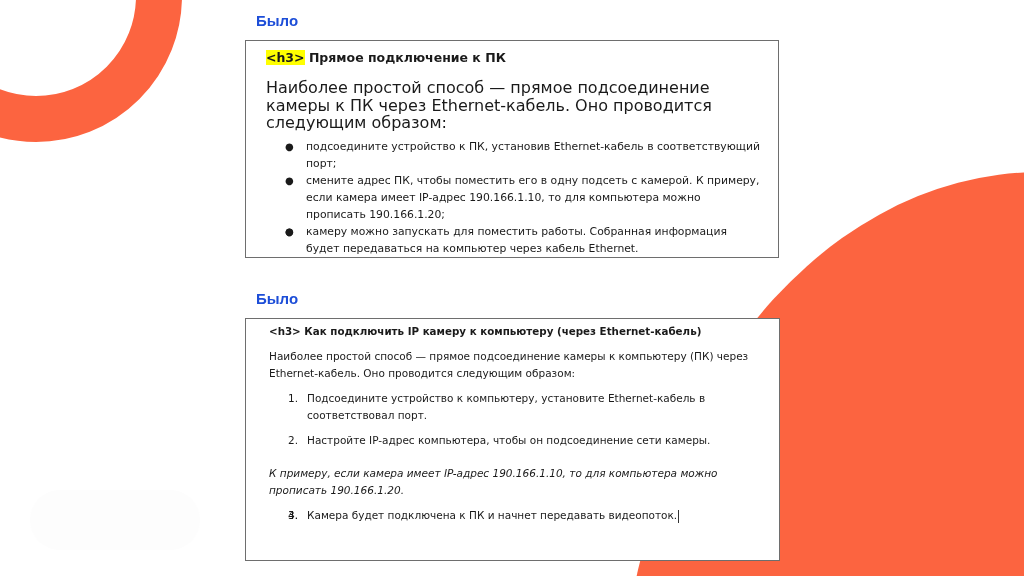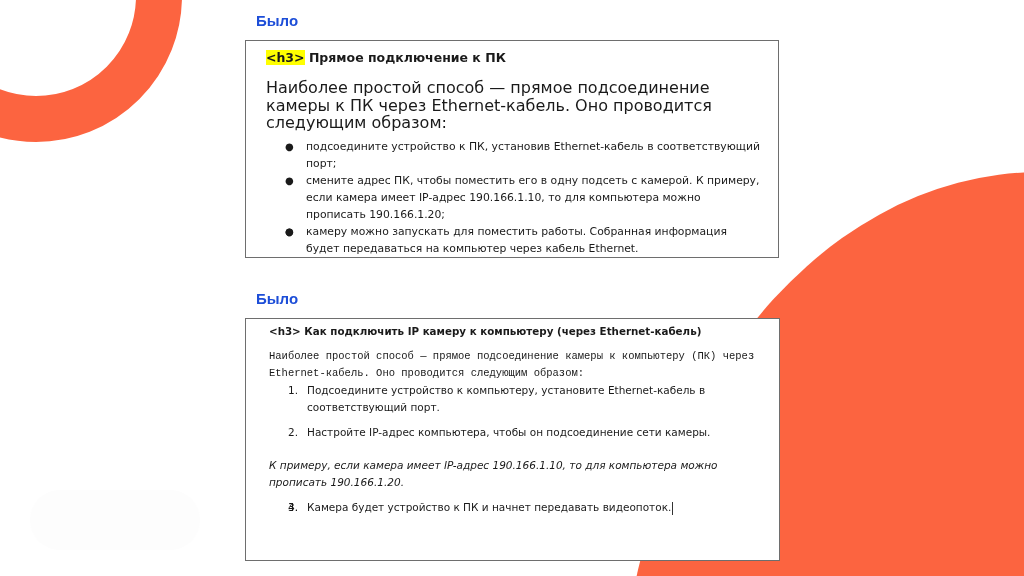--- a/index.html
+++ b/index.html
@@ -108,22 +108,21 @@
   }
   .h3-after {
     font-size: 10.3px;
     font-weight: bold;
     margin: 0 0 9px 0;
     line-height: 15px;
   }
   .box-after .para {
     font-size: 10.5px;
     line-height: 17px;
-    margin: 0 0 0 0;
-    font-family: Liberation Mono, monospace;
+    margin: 0 0 8px 0;
   }
   ol.steps {
     margin: 0;
     padding: 0 0 0 38px;
     list-style: none;
   }
   ol.steps li {
     font-size: 10.5px;
     line-height: 17px;
     position: relative;
@@ -171,21 +170,21 @@
     <li><span class="bullet">●</span><span>камеру можно запускать для поместить работы. Собранная информация будет передаваться на компьютер через кабель Ethernet.</span></li>
   </ul>
 </div>
 
 <div class="section-label label-after">Было</div>
 
 <div class="doc-box box-after">
   <div class="h3-after">&lt;h3&gt; Как подключить IP камеру к компьютеру (через Ethernet-кабель)</div>
   <p class="para">Наиболее простой способ — прямое подсоединение камеры к компьютеру (ПК) через Ethernet-кабель. Оно проводится следующим образом:</p>
   <ol class="steps">
-    <li><span class="num">1.</span><span>Подсоедините устройство к компьютеру, установите Ethernet-кабель в соответствующий порт.</span></li>
+    <li><span class="num">1.</span><span>Подсоедините устройство к компьютеру, установите Ethernet-кабель в соответствовал порт.</span></li>
     <li><span class="num">2.</span><span>Настройте IP-адрес компьютера, чтобы он подсоединение сети камеры.</span></li>
   </ol>
   <p class="italic-note">К примеру, если камера имеет IP-адрес 190.166.1.10, то для компьютера можно прописать 190.166.1.20.</p>
   <ol class="steps">
     <li><span class="num">3.</span></li>
-    <li><span class="num">4.</span><span>Камера будет устройство к ПК и начнет передавать видеопоток.</span><span class="caret"></span></li>
+    <li><span class="num">4.</span><span>Камера будет подключена к ПК и начнет передавать видеопоток.</span><span class="caret"></span></li>
   </ol>
 </div>
 
 </body></html>

